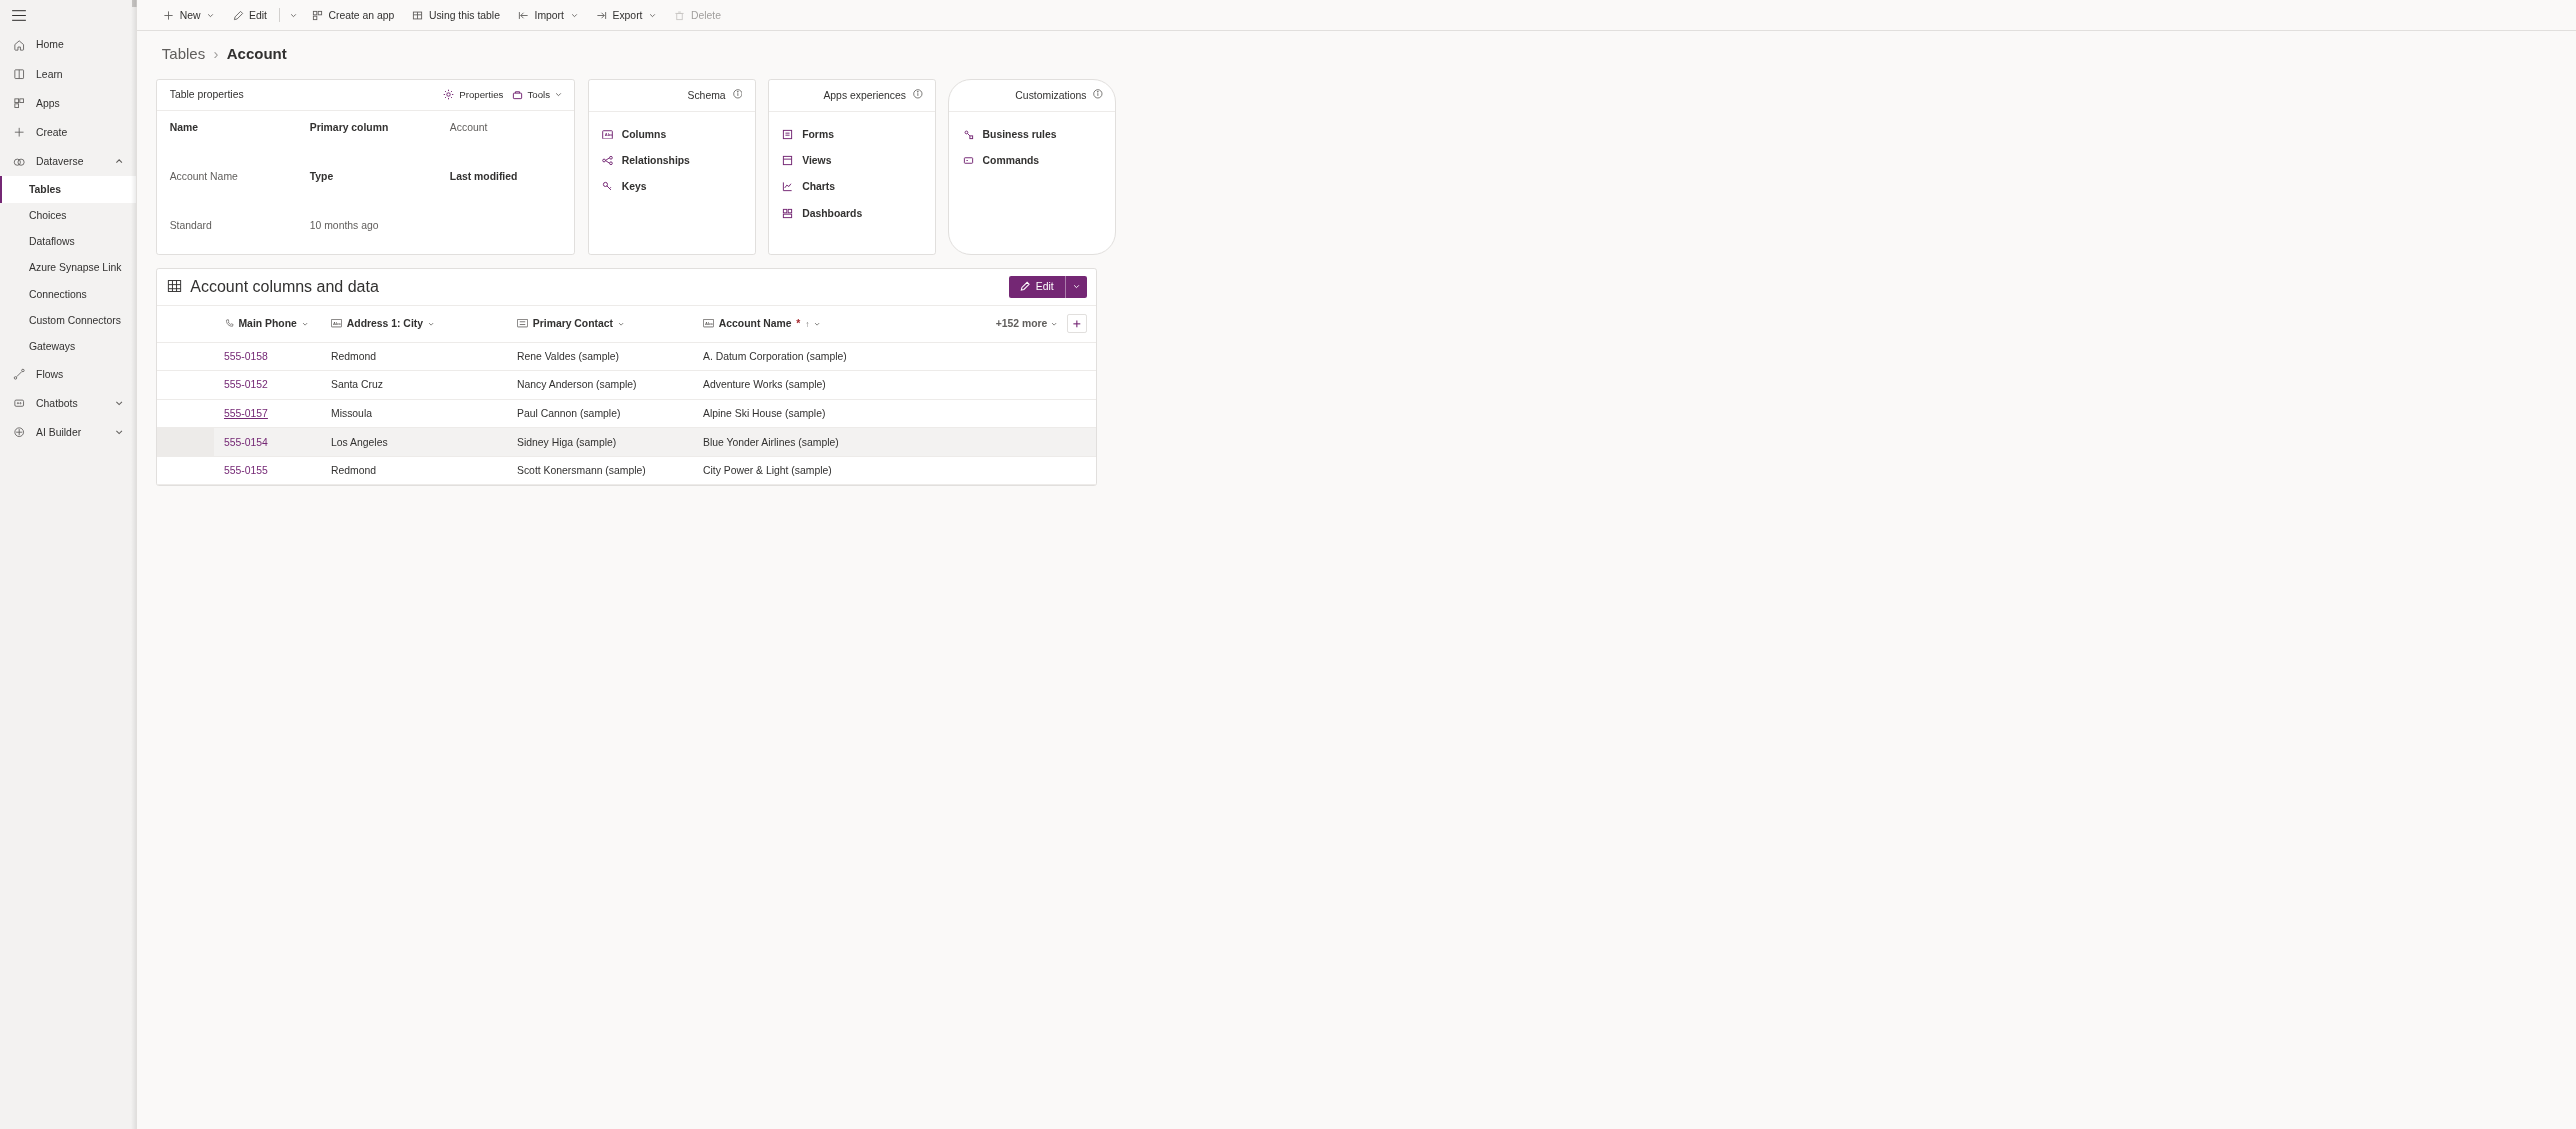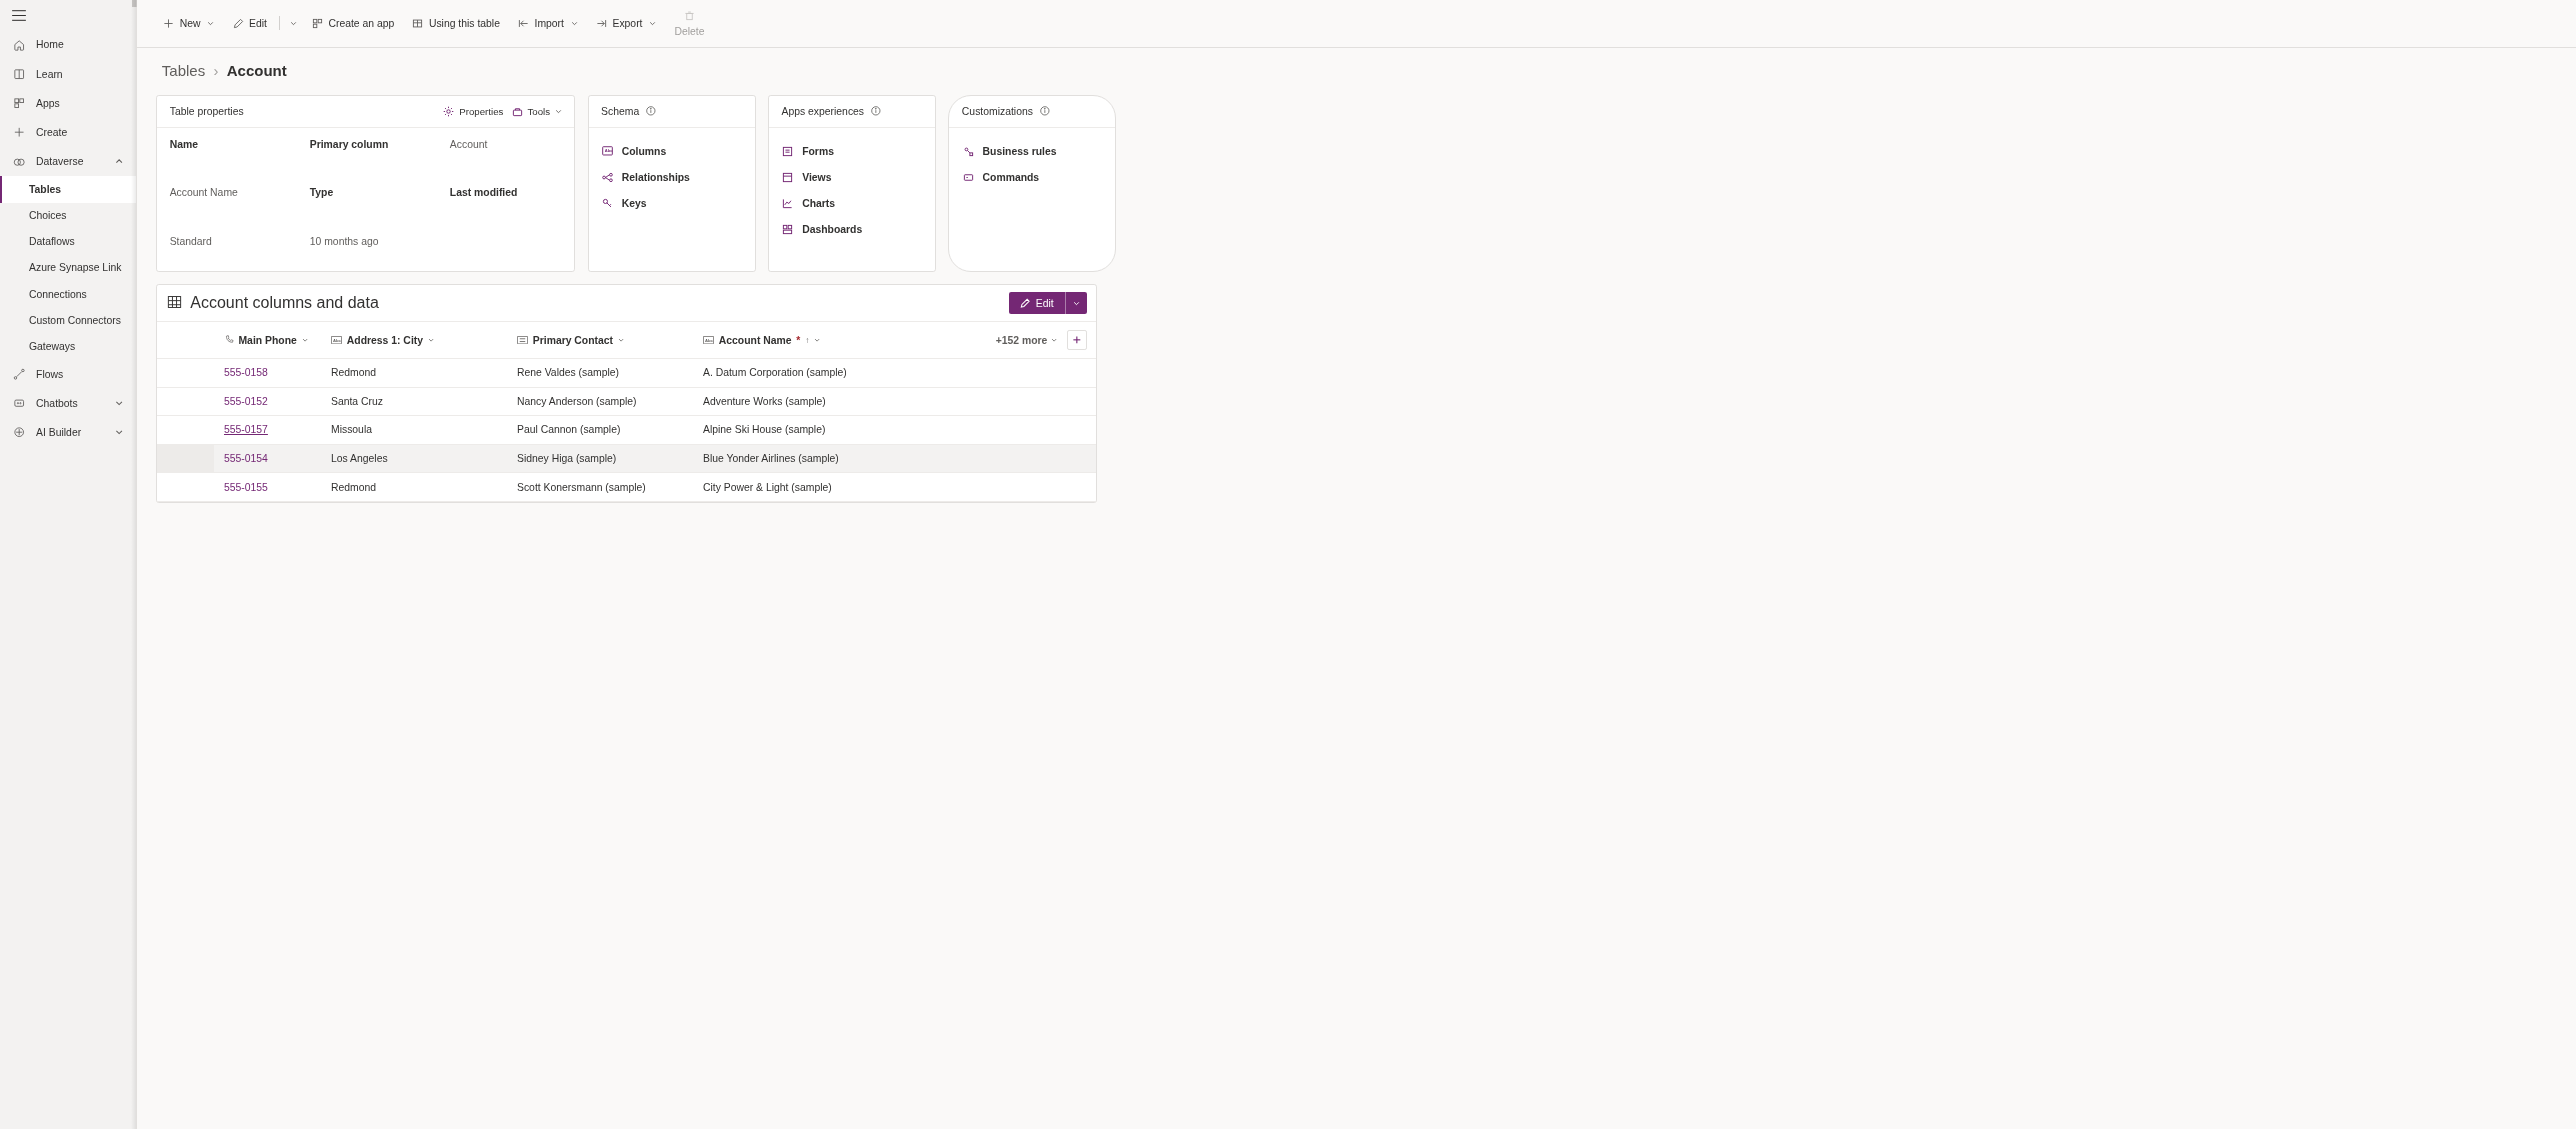--- a/index.html
+++ b/index.html
@@ -99,21 +99,21 @@
   .cmd {
     display: flex;
     align-items: center;
     gap: 5.5px;
     padding: 5.5px 7px;
     cursor: pointer;
     font-size: 10.4px;
     color: #323130;
     border-radius: 1.4px;
   }
-  .cmd.disabled { color: #a19f9d; cursor: default; flex-direction: column; }
+  .cmd.disabled { color: #a19f9d; cursor: default; }
   .cmd .chev { margin-left: 1.4px; }
   .cmd-split-chev {
     padding: 5.5px 4.1px;
     cursor: pointer;
   }
   .cmd-divider { width:0.7px; height:14px; background:#d2d0ce; margin:0 1.4px; }
   .cmd-icon { display:flex; align-items:center; }
   .cmd-icon svg { stroke:#605e5c; fill:none; stroke-width:1.3; }
 
   
@@ -151,20 +151,21 @@
   .card-data-exp { width: 168px; }
   .card-custom { width: 168px; border-radius: 23px; }
   .card-header {
     display: flex;
     align-items: center;
     padding: 9.7px 12.4px;
     border-bottom: 0.7px solid #edebe9;
     font-size: 10.4px;
     font-weight: 400;
     color: #323130;
+    justify-content: flex-end;
   }
   .card-header .title { font-weight: 400; }
   .card-header .actions {
     margin-left: auto;
     display: flex;
     gap: 8.3px;
     align-items: center;
   }
   .card-header .action-link {
     display: flex; align-items: center; gap: 4.8px;

